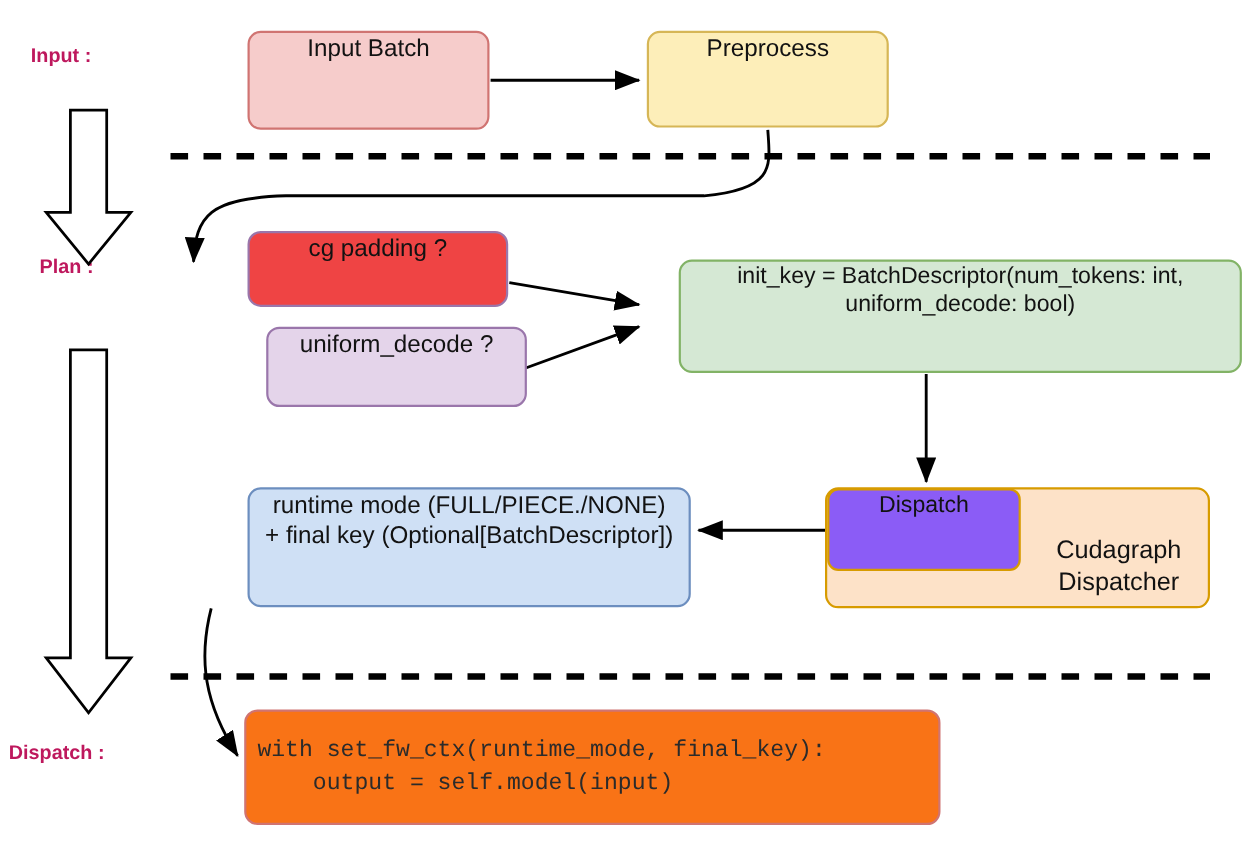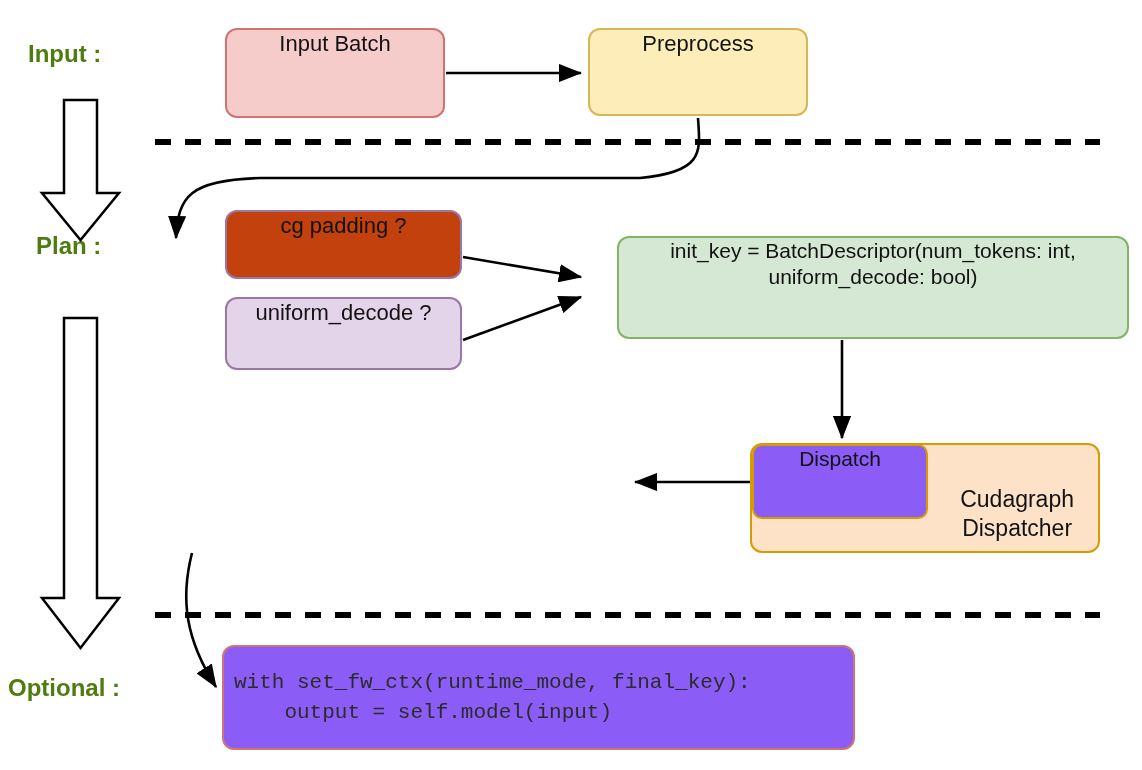--- a/index.html
+++ b/index.html
@@ -20,22 +20,22 @@
     left: 0;
     top: 0;
     width: 1142px;
     height: 770px;
     pointer-events: none;
   }
   .stage-label {
     position: absolute;
     font-family: "Liberation Sans", sans-serif;
     font-weight: bold;
-    font-size: 24px;
-    color: #4d7c0f;
+    font-size: 18px;
+    color: #be185d;
     white-space: nowrap;
     letter-spacing: 0px;
   }
   .node {
     position: absolute;
     box-sizing: border-box;
     display: flex;
     justify-content: center;
     text-align: center;
     border-radius: 12px;
@@ -53,24 +53,24 @@
   #node-input-batch {
     left: 225px; top: 28px; width: 220px; height: 90px;
     background: #f6cccb; border-color: #d07472;
   }
   #node-preprocess {
     left: 588px; top: 28px; width: 220px; height: 88px;
     background: #fdeeb9; border-color: #d6b656;
   }
   #node-cg-padding {
     left: 225px; top: 210px; width: 237px; height: 69px;
-    background: #c2410c; border-color: #9a76ab;
+    background: #ef4444; border-color: #9a76ab;
   }
   #node-uniform-decode {
-    left: 225px; top: 297px; width: 237px; height: 73px;
+    left: 242px; top: 297px; width: 237px; height: 73px;
     background: #e4d4ea; border-color: #9a76ab;
   }
   #node-init-key {
     left: 588px; top: 236px; width: 512px; height: 103px;
     background: #d5e8d4; border-color: #82b366; margin-left: 29px;
   }
   #node-init-key .node-text { font-size: 21px; }
   #node-cudagraph-dispatcher {
     left: 750px; top: 443px; width: 350px; height: 110px;
     background: #fde2c8; border-color: #d79b00;
@@ -85,21 +85,21 @@
     border-radius: 10px; z-index: 3;
   }
   #node-dispatch .node-text { font-size: 21px; }
   #node-runtime-mode {
     left: 225px; top: 443px; width: 403px; height: 109px;
     background: #cfe0f5; border-color: #6c8ebf;
   }
   #node-runtime-mode .node-text { font-size: 22px; }
   #node-execute-code {
     left: 222px; top: 645px; width: 633px; height: 105px;
-    background: #8b5cf6; border-color: #d07472;
+    background: #f97316; border-color: #d07472;
     justify-content: flex-start;
     align-items: center;
   }
   #node-execute-code .node-text {
     font-family: "Liberation Mono", monospace;
     font-size: 21px;
     text-align: left;
     padding-left: 10px;
     line-height: 1.4;
     white-space: pre;
@@ -109,21 +109,21 @@
   #label-plan  { left: 36px; top: 232px; }
   #label-execute { left: 8px; top: 674px; }
 </style>
 </head>
 <body>
 
 <div id="canvas">
 
   <div class="stage-label" id="label-input">Input :</div>
   <div class="stage-label" id="label-plan">Plan :</div>
-  <div class="stage-label" id="label-execute">Optional :</div>
+  <div class="stage-label" id="label-execute">Dispatch :</div>
 
   <svg class="svg-layer" viewBox="0 0 1142 770" xmlns="http://www.w3.org/2000/svg">
     <defs>
       <marker id="arrowhead" markerWidth="9" markerHeight="7" refX="8.5" refY="3.5" orient="auto" markerUnits="strokeWidth">
         <path d="M0,0 L9,3.5 L0,7 z" fill="#000000"></path>
       </marker>
     </defs>
 
     <line x1="155" y1="142" x2="1100" y2="142" stroke="#000000" stroke-width="6" stroke-dasharray="16 14" stroke-linecap="butt"></line>
     <line x1="155" y1="615" x2="1100" y2="615" stroke="#000000" stroke-width="6" stroke-dasharray="16 14" stroke-linecap="butt"></line>
@@ -170,19 +170,23 @@
 
   <div class="node" id="node-cudagraph-dispatcher">
     <span class="node-text">Cudagraph
 Dispatcher</span>
   </div>
 
   <div class="node" id="node-dispatch">
     <span class="node-text">Dispatch</span>
   </div>
 
+  <div class="node" id="node-runtime-mode">
+    <span class="node-text">runtime mode (FULL/PIECE./NONE)
++ final key (Optional[BatchDescriptor])</span>
+  </div>
 
   <div class="node" id="node-execute-code">
     <span class="node-text">with set_fw_ctx(runtime_mode, final_key):
     output = self.model(input)</span>
   </div>
 
 </div>
 
 </body></html>

